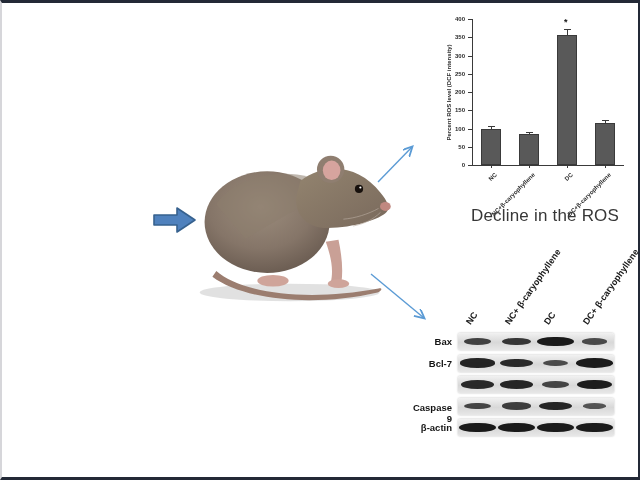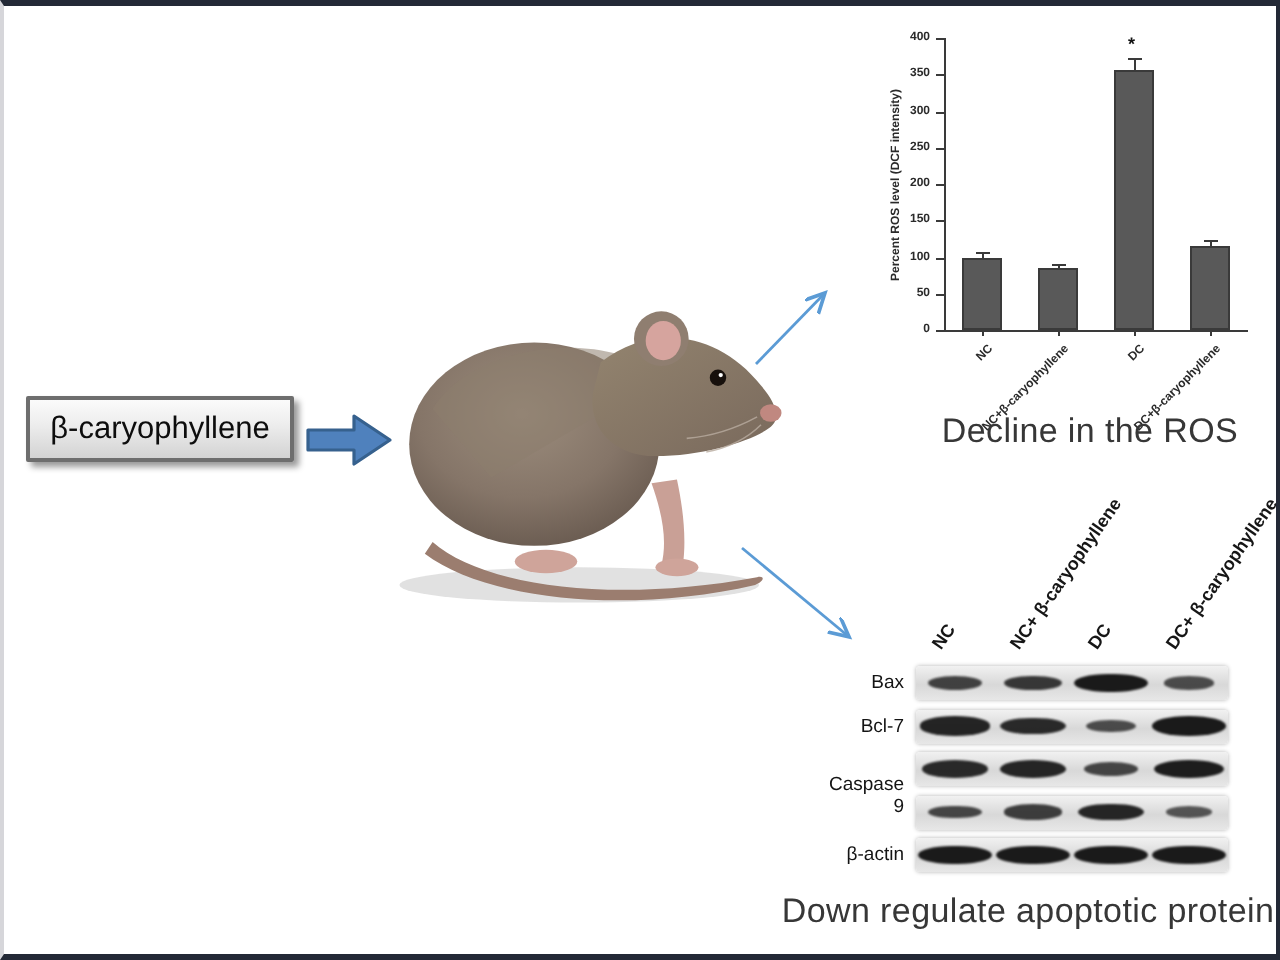--- a/index.html
+++ b/index.html
@@ -31,33 +31,30 @@
   .ylab{position:absolute;left:-42px;top:79px;width:100px;height:9px;
         font-size:6px;font-weight:bold;color:#2a2a2a;text-align:center;
         transform:rotate(-90deg);white-space:nowrap;}
   .caption{position:absolute;color:#373737;font-size:17px;text-align:center;letter-spacing:.2px;}
   .ros-caption{left:448px;top:203px;width:190px;}
   .blot-caption{left:386px;top:443px;width:252px;}
   
   .blot{position:absolute;left:408px;top:248px;width:232px;height:196px;}
   .lanelbl{position:absolute;height:12px;font-size:9px;font-weight:bold;color:#161616;
            white-space:nowrap;transform-origin:0 100%;transform:rotate(-55deg);line-height:12px;}
-  .protlbl{position:absolute;font-size:9.5px;font-weight:normal;color:#141414;text-align:right;line-height:11px;}
+  .protlbl{position:absolute;font-size:9.5px;font-weight:bold;color:#141414;text-align:right;line-height:11px;}
   .strip{position:absolute;background:linear-gradient(#f1f1f1,#d8d8d8 55%,#e7e7e7);
          border-radius:2px;box-shadow:0 0 2px rgba(0,0,0,.3);}
   .band{position:absolute;background:#1a1a1a;border-radius:50%;filter:blur(.6px);}
 </style>
 </head>
 <body>
 
 <div class="frame">
 
-  <div class="compound-box">
-    <span>β-caryophyllene</span>
-  </div>
 
   <svg class="overlay-svg" style="left:151px;top:203px;width:44px;height:28px" viewBox="0 0 44 28">
     <polygon points="1,9 24,9 24,2 42,14 24,26 24,19 1,19" fill="#4f81bd" stroke="#36618e" stroke-width="1.6" stroke-linejoin="round"></polygon>
   </svg>
 
   <svg class="overlay-svg" style="left:185px;top:133px;width:215px;height:182px" viewBox="0 0 220 186">
     <defs>
       <radialGradient id="fur" cx="45%" cy="35%" r="75%">
         <stop offset="0%" stop-color="#9c8d7d"></stop>
         <stop offset="55%" stop-color="#857568"></stop>
@@ -176,30 +173,29 @@
         <div class="band" style="left: 42.0615px; top: 4.165px; width: 32.877px; height: 8.67px; opacity: 0.92;"></div>
         <div class="band" style="left: 84.8738px; top: 5.3125px; width: 25.2525px; height: 6.375px; opacity: 0.75;"></div>
         <div class="band" style="left: 118.267px; top: 3.625px; width: 36.465px; height: 9.75px; opacity: 1;"></div>
       </div>
       <div class="strip" style="left: 48px; top: 125px; width: 156px; height: 17px;">
         <div class="band" style="left: 3.0615px; top: 4.165px; width: 32.877px; height: 8.67px; opacity: 0.92;"></div>
         <div class="band" style="left: 41.613px; top: 4.03px; width: 33.774px; height: 8.94px; opacity: 0.94;"></div>
         <div class="band" style="left: 84.201px; top: 5.11px; width: 26.598px; height: 6.78px; opacity: 0.78;"></div>
         <div class="band" style="left: 118.716px; top: 3.76px; width: 35.568px; height: 9.48px; opacity: 0.98;"></div>
       </div>
-      <div class="protlbl" style="left: 0px; top: 136px; width: 42px;">Caspase 9</div>
+      <div class="protlbl" style="left: 0px; top: 151px; width: 42px;">Caspase 9</div>
       <div class="strip" style="left: 48px; top: 146.5px; width: 156px; height: 17px;">
         <div class="band" style="left: 6.201px; top: 5.11px; width: 26.598px; height: 6.78px; opacity: 0.78;"></div>
         <div class="band" style="left: 44.304px; top: 4.84px; width: 28.392px; height: 7.32px; opacity: 0.82;"></div>
         <div class="band" style="left: 80.613px; top: 4.03px; width: 33.774px; height: 8.94px; opacity: 0.94;"></div>
         <div class="band" style="left: 124.995px; top: 5.65px; width: 23.01px; height: 5.7px; opacity: 0.7;"></div>
       </div>
       <div class="protlbl" style="left: 0px; top: 171px; width: 42px;">β-actin</div>
       <div class="strip" style="left: 48px; top: 168px; width: 156px; height: 17px;">
         <div class="band" style="left: 1.2675px; top: 3.625px; width: 36.465px; height: 9.75px; opacity: 1;"></div>
         <div class="band" style="left: 40.2675px; top: 3.625px; width: 36.465px; height: 9.75px; opacity: 1;"></div>
         <div class="band" style="left: 79.2675px; top: 3.625px; width: 36.465px; height: 9.75px; opacity: 1;"></div>
         <div class="band" style="left: 118.267px; top: 3.625px; width: 36.465px; height: 9.75px; opacity: 1;"></div>
       </div>
     </div>
-  <div class="caption blot-caption">Down regulate apoptotic protein</div>
 
 </div>
 
 </body></html>

